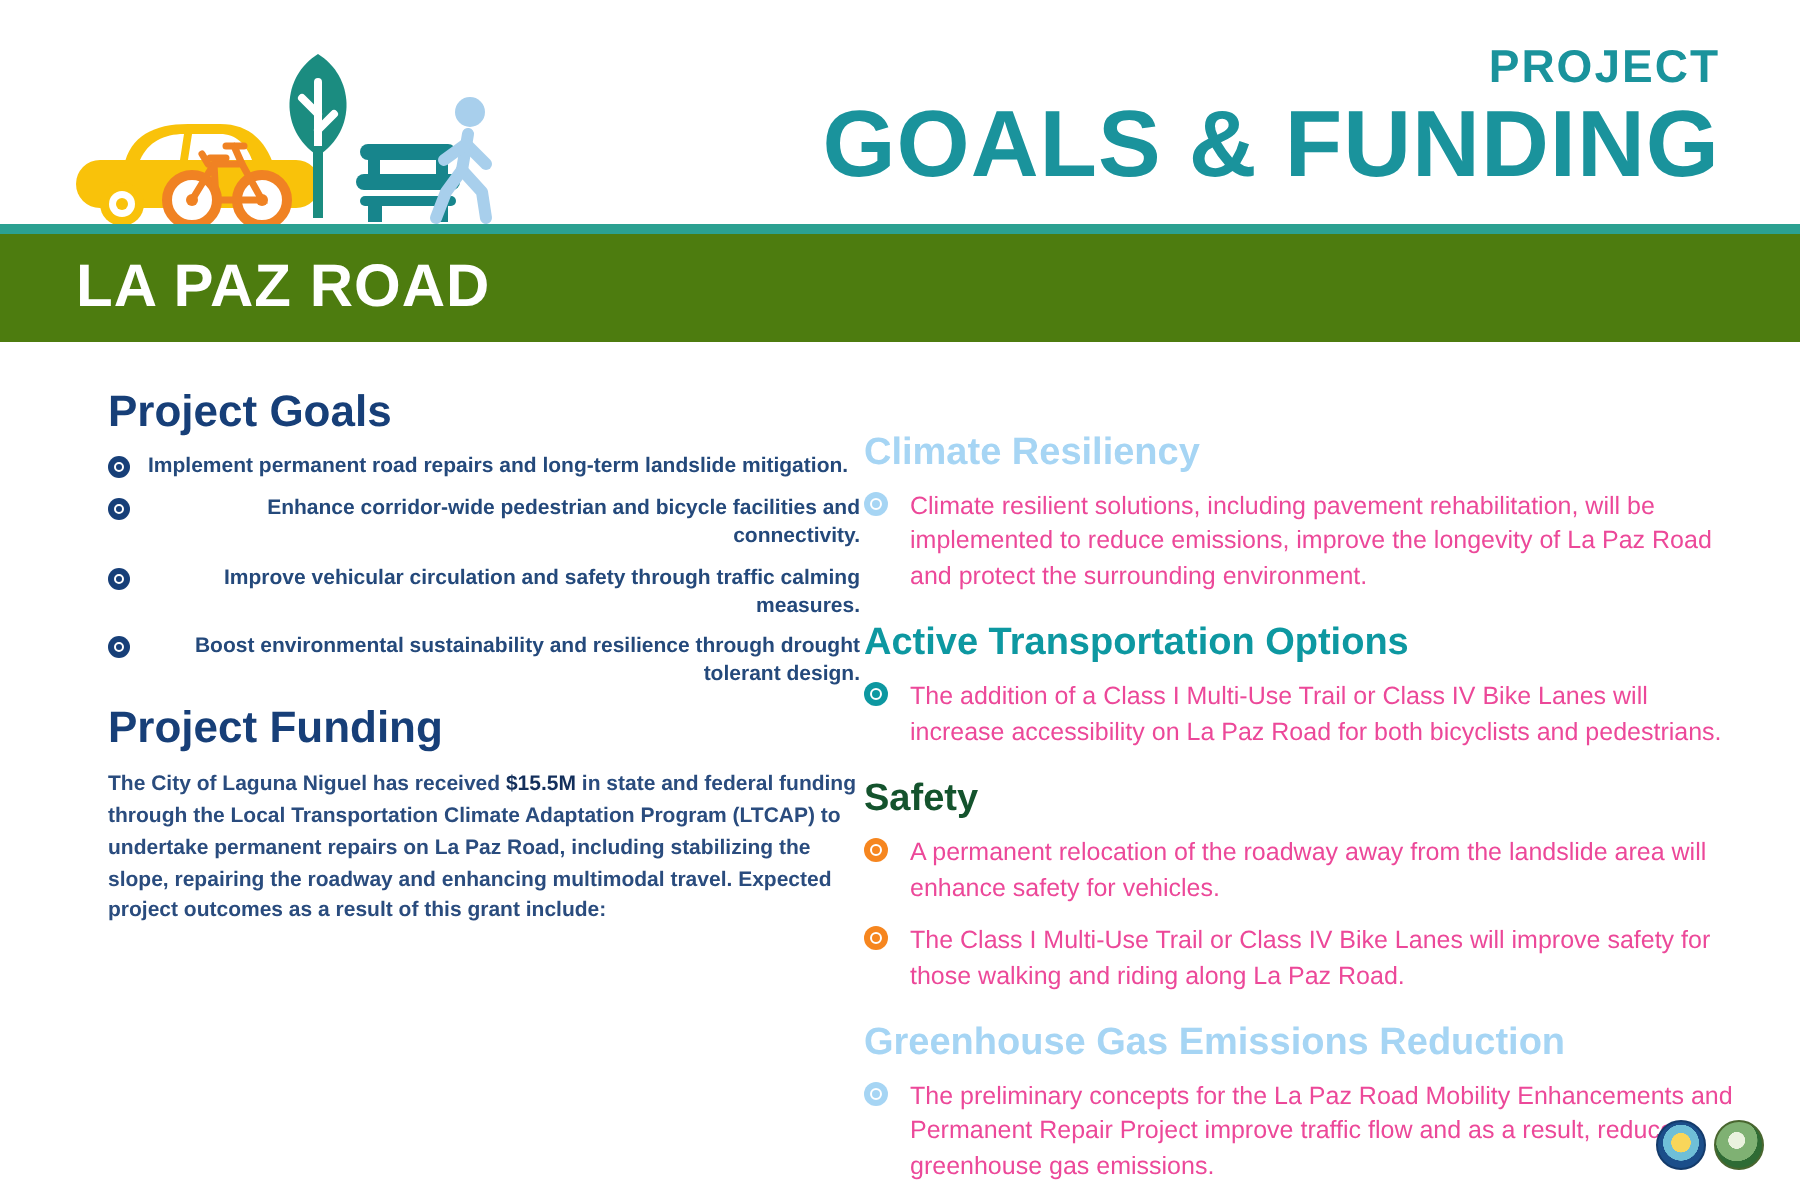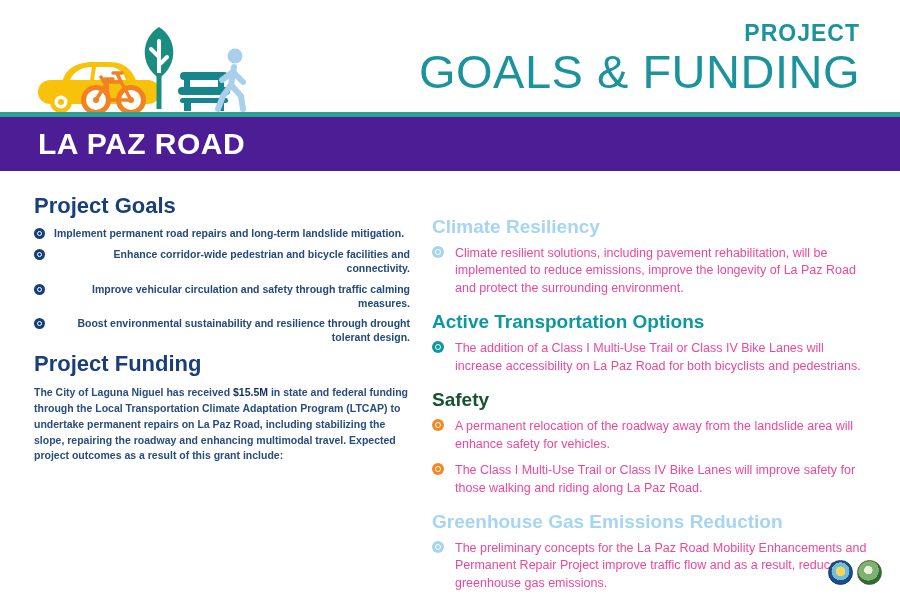--- a/index.html
+++ b/index.html
@@ -5,31 +5,31 @@
   html,body{margin:0;padding:0;background:#e9e9e9;}
   .page{
     position:relative;width:900px;height:600px;background:#ffffff;overflow:hidden;
     font-family:"Liberation Sans",sans-serif;
   }
   
   .header{position:absolute;left:0;top:0;width:900px;height:112px;background:#fff;}
   .illustration{position:absolute;left:34px;bottom:-1px;}
   .title-block{position:absolute;right:40px;top:22px;text-align:right;color:#1A939C;}
   .kicker{font-size:23px;font-weight:bold;letter-spacing:1px;line-height:1;}
-  .big-title{font-size:47px;font-weight:normal;letter-spacing:0.5px;line-height:1.02;margin-top:3px;}
+  .big-title{font-size:47px;font-weight:bold;letter-spacing:0.5px;line-height:1.02;margin-top:3px;}
   .ground-line{position:absolute;left:0;top:112px;width:900px;height:5px;background:#2BA191;}
   
   .banner{
-    position:absolute;left:0;top:117px;width:900px;height:54px;background:#4c1d95;
+    position:absolute;left:0;top:117px;width:900px;height:54px;background:#4d7c0f;
     display:flex;align-items:center;padding-left:38px;box-sizing:border-box;color:#fff;
   }
   .banner .road{font-size:30px;font-weight:bold;letter-spacing:0.5px;}
   .banner .subtitle{font-size:23px;font-weight:normal;margin-left:12px;}
   
-  .left-col{position:absolute;left:34px;top:194px;width:376px;color:#24497B;}
+  .left-col{position:absolute;left:54px;top:194px;width:376px;color:#24497B;}
   .right-col{position:absolute;left:432px;top:200px;width:438px;color:#24497B;margin-top:16px;}
   h2.col-h{font-size:22px;font-weight:bold;color:#173F78;margin:0 0 9px 0;line-height:1.1;}
   h3.sec-h{font-size:19px;font-weight:bold;margin:0 0 7px 0;line-height:1.15;}
   .c-lightblue{color:#A6D5F4;}
   .c-teal{color:#0D98A1;}
   .c-orange{color:#14532d;}
   .goal-item{display:flex;gap:9px;align-items:flex-start;margin-bottom:7px;
     font-size:10.5px;font-weight:bold;line-height:1.32;color:#24497B;text-align:right;}
   .goal-item p{margin:0;}
   .funding-head{margin-top:14px;}

